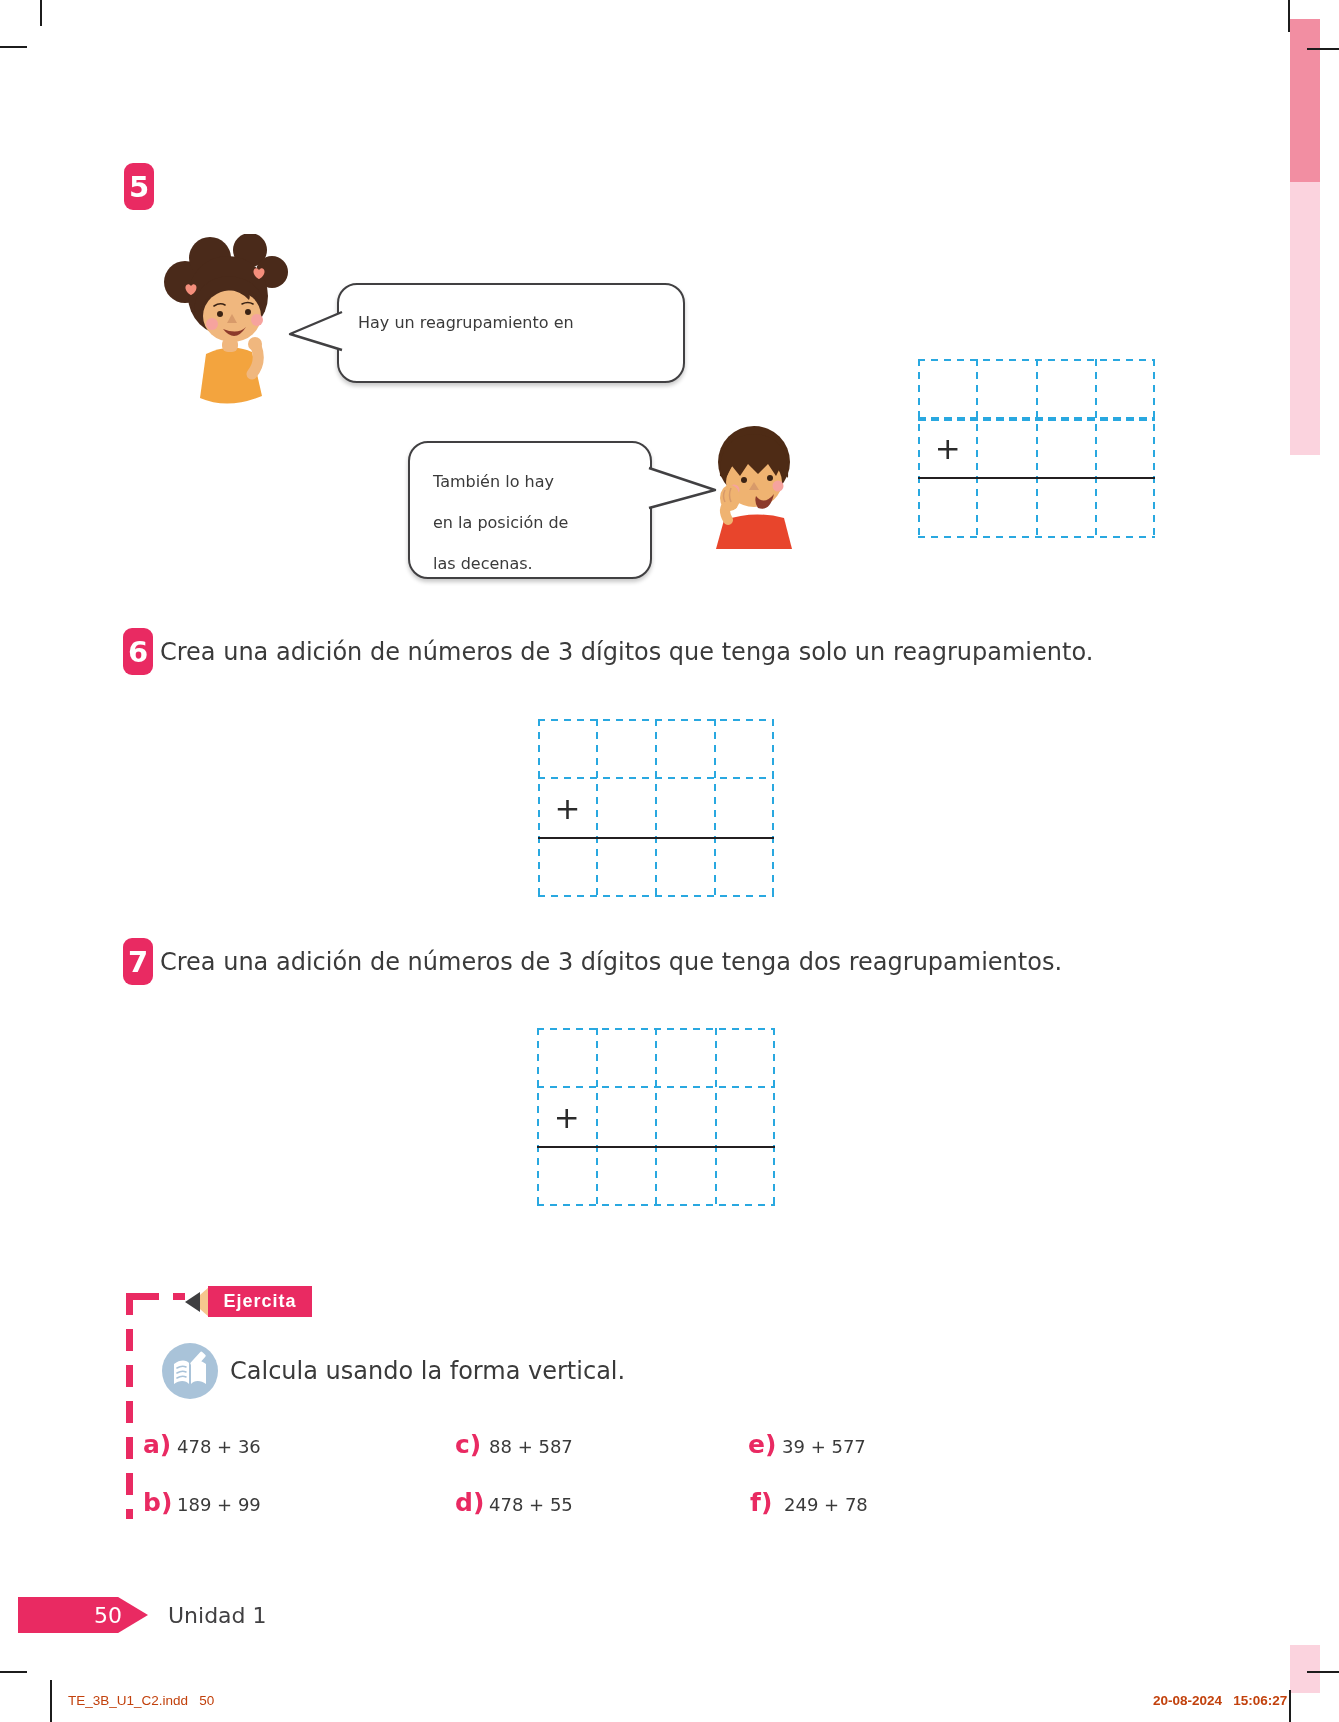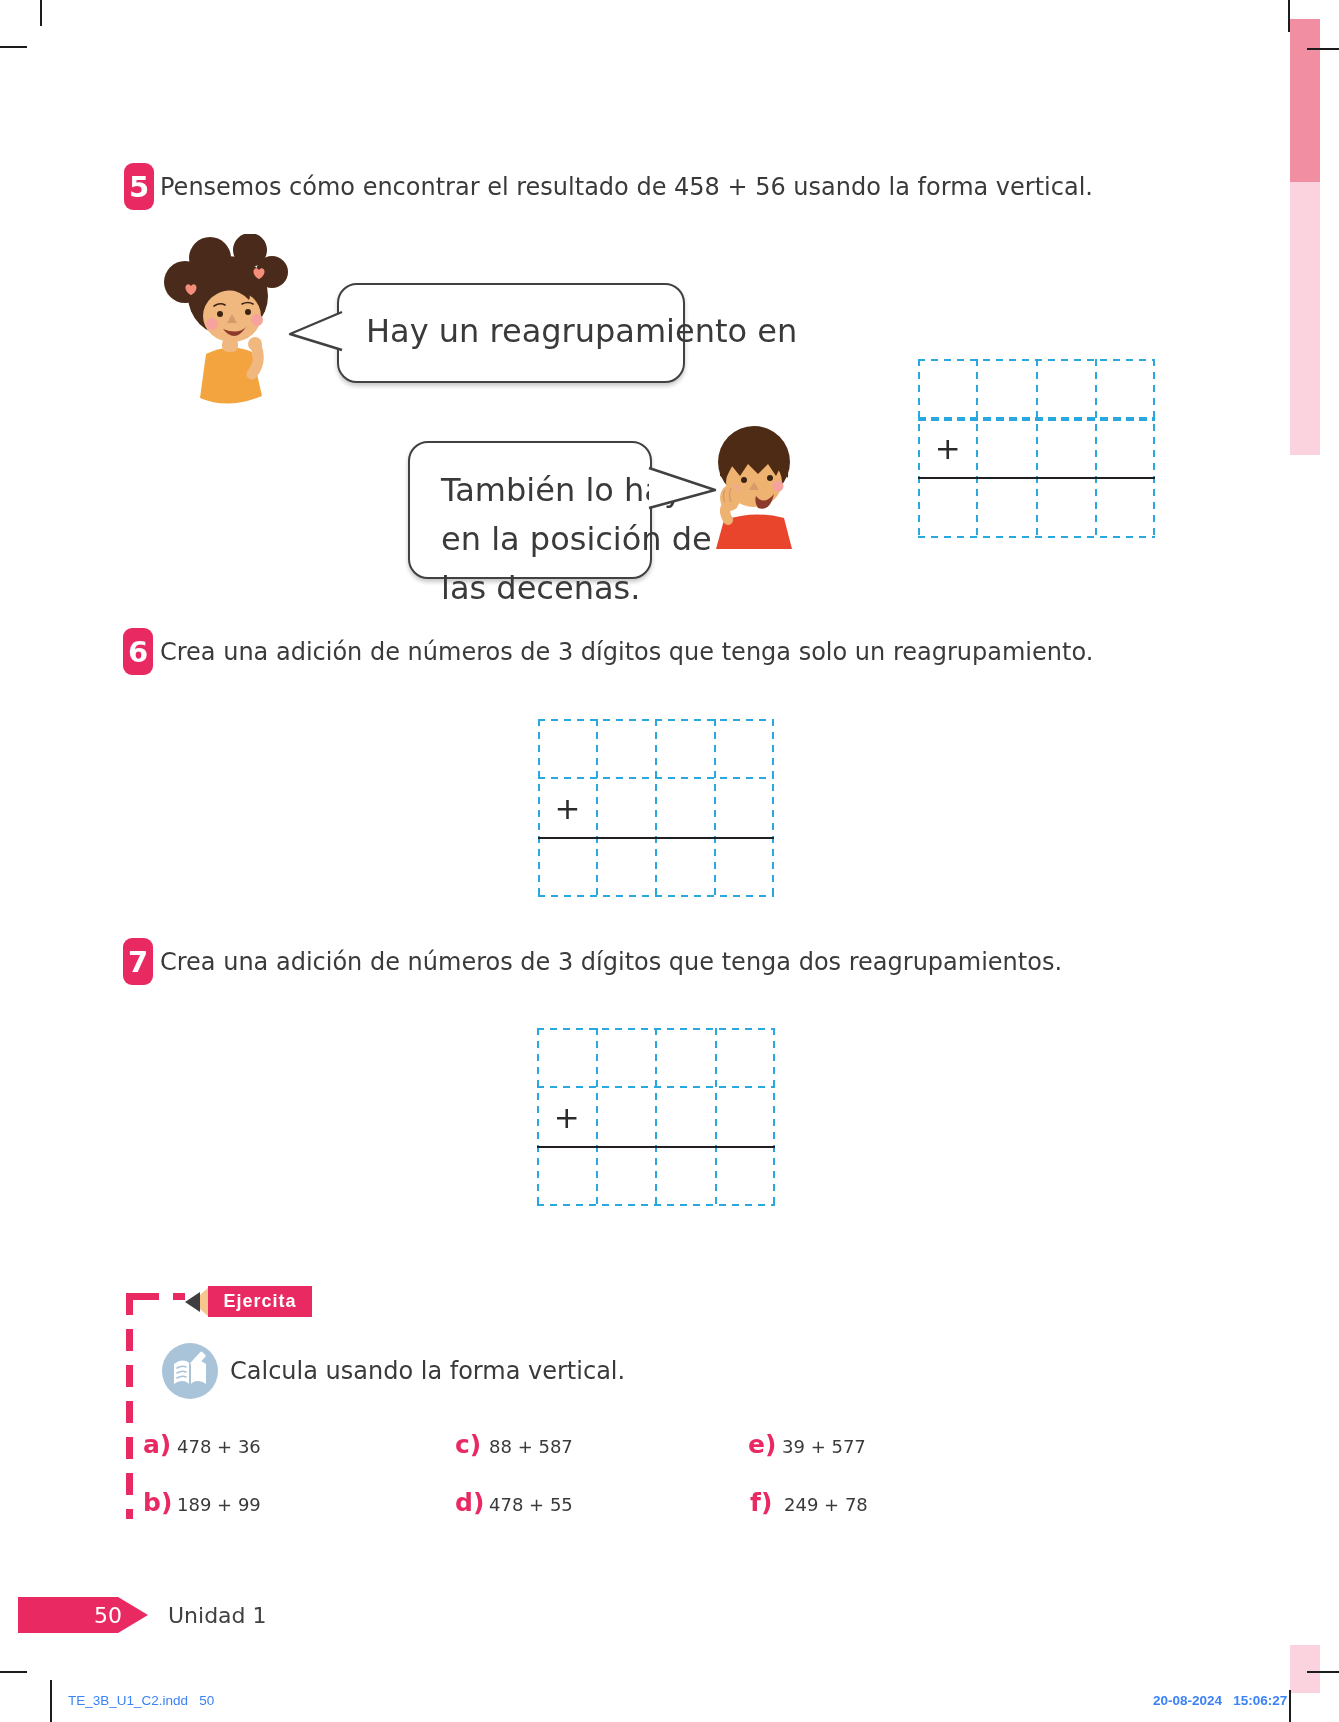--- a/index.html
+++ b/index.html
@@ -9,21 +9,21 @@
   .mark{position:absolute;background:#1c1c1c;}
   .tab{position:absolute;width:30px;}
   
   .badge{position:absolute;width:30px;height:47px;background:#e92a62;border-radius:9px;
          color:#fff;font-weight:bold;font-size:29px;display:flex;align-items:center;justify-content:center;}
   .ptitle{position:absolute;left:160px;height:47px;display:flex;align-items:center;
           font-size:24px;color:#3a3a3a;white-space:nowrap;}
   
   .bubble{position:absolute;background:#fff;border:2px solid #414042;border-radius:20px;
           box-shadow:0 3px 4px rgba(0,0,0,0.22);z-index:1;}
-  .bubble p{margin:15px;font-size:32px;line-height:34px;color:#3a3a3a;white-space:nowrap;}
+  .bubble p{margin:7px;font-size:16px;line-height:34px;color:#3a3a3a;white-space:nowrap;}
   .tail{position:absolute;z-index:2;}
   
   .grid{position:absolute;}
   .gv,.gh,.gsolid{position:absolute;display:block;}
   .gv{width:2px;top:0;bottom:0;background:repeating-linear-gradient(to bottom,#29a8e0 0 7px,transparent 7px 13px);}
   .gh{height:2px;left:0;right:0;background:repeating-linear-gradient(to right,#29a8e0 0 7px,transparent 7px 13px);}
   .gh.thick{height:4px;background:repeating-linear-gradient(to right,#29a8e0 0 8px,transparent 8px 13px);}
   .gsolid{height:2px;left:0;right:0;background:#231f20;}
   .plus{position:absolute;left:0;top:33.33%;width:25%;height:33.33%;display:flex;
         align-items:center;justify-content:center;font-size:31px;color:#2b2b2b;}
@@ -39,42 +39,41 @@
         font-size:24px;color:#3a3a3a;white-space:nowrap;}
   .ex-cell{position:absolute;display:flex;align-items:baseline;height:34px;}
   .ex-label{color:#e92a62;font-weight:bold;font-size:25px;width:34px;}
   .ex-expr{font-size:18px;color:#3a3a3a;white-space:pre;}
   
   .page-banner{position:absolute;left:18px;top:1597px;width:130px;height:36px;background:#e92a62;
         clip-path:polygon(0 0,77% 0,100% 50%,77% 100%,0 100%);color:#fff;font-size:22px;
         display:flex;align-items:center;padding-left:76px;box-sizing:border-box;}
   .unit-label{position:absolute;left:168px;top:1597px;height:36px;display:flex;align-items:center;
         font-size:22px;color:#414042;}
-  .imprint{position:absolute;font-family:"Liberation Sans",sans-serif;font-size:13.5px;color:#3b82f6;white-space:pre;}
+  .imprint{position:absolute;font-family:"Liberation Sans",sans-serif;font-size:13.5px;color:#c2410c;white-space:pre;}
 </style>
 </head>
 <body>
 
 <div class="page">
 
   <div class="tab" style="left:1290px;top:19px;height:163px;background:#f28ea2;"></div>
   <div class="tab" style="left:1290px;top:182px;height:273px;background:#fbd3de;"></div>
   <div class="tab" style="left:1290px;top:1645px;height:48px;background:#fbd3de;"></div>
 
   <div class="mark" style="left:40px;top:0;width:2px;height:26px;"></div>
   <div class="mark" style="left:0;top:46px;width:27px;height:2px;"></div>
   <div class="mark" style="left:1288px;top:0;width:2px;height:32px;"></div>
   <div class="mark" style="left:1307px;top:48px;width:32px;height:2px;"></div>
   <div class="mark" style="left:0;top:1671px;width:27px;height:2px;"></div>
   <div class="mark" style="left:50px;top:1680px;width:2px;height:42px;"></div>
   <div class="mark" style="left:1307px;top:1671px;width:32px;height:2px;"></div>
   <div class="mark" style="left:1289px;top:1690px;width:2px;height:32px;"></div>
 
   <div class="badge" style="left:124px;top:163px;">5</div>
-  <div class="ptitle" style="top:163px;">Pensemos cómo encontrar el resultado de 458 + 56 usando la forma vertical.</div>
 
   <svg style="position:absolute;left:160px;top:234px;" width="135" height="185" viewBox="0 0 135 185">
     <circle cx="25" cy="48" r="21" fill="#4a2a1a"></circle>
     <circle cx="50" cy="24" r="21" fill="#4a2a1a"></circle>
     <circle cx="90" cy="16" r="17" fill="#4a2a1a"></circle>
     <circle cx="112" cy="38" r="16" fill="#4a2a1a"></circle>
     <circle cx="68" cy="62" r="40" fill="#4a2a1a"></circle>
     <ellipse cx="72" cy="82" rx="29" ry="26" fill="#f0b77e"></ellipse>
     <path d="M34 80 Q34 44 70 42 Q104 46 105 78 Q96 58 88 56 Q91 62 89 66 Q76 52 58 58 Q44 63 40 78 Q37 74 34 80 Z" fill="#4a2a1a"></path>
     <path d="M26 56 c-2 -4 2 -8 5 -4 c3 -4 7 0 5 4 c-1 3 -5 5 -5 5 c0 0 -4 -2 -5 -5 z" fill="#f48e7b"></path>

